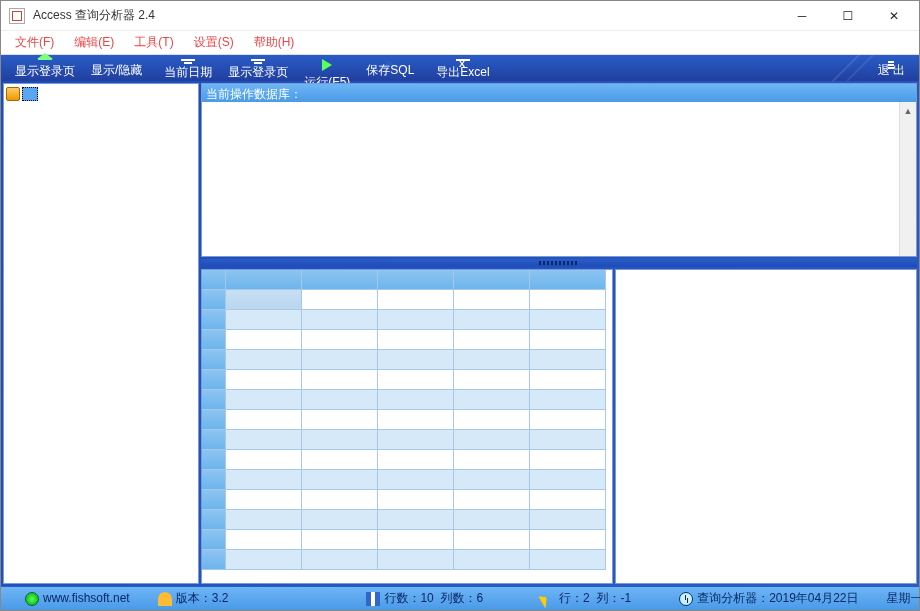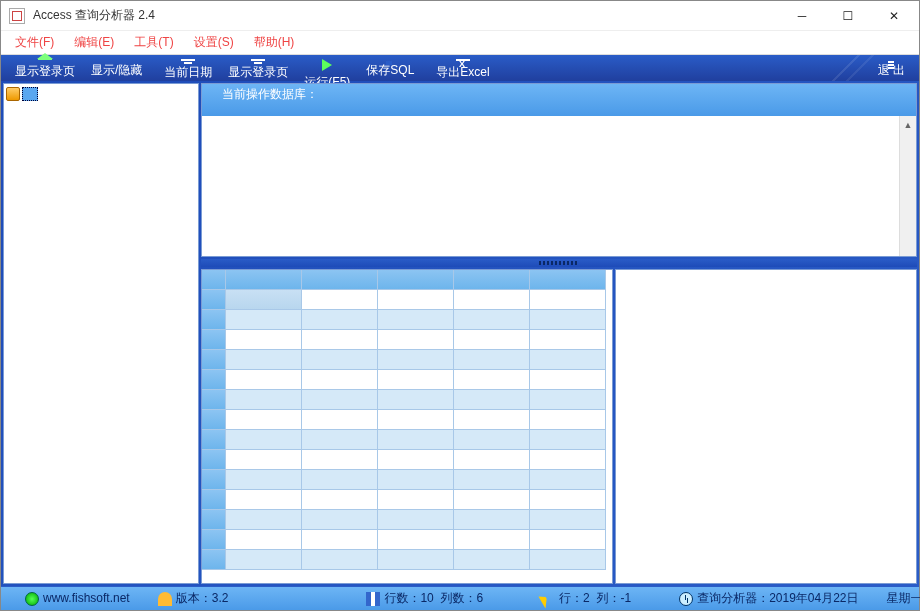--- a/index.html
+++ b/index.html
@@ -38,21 +38,21 @@
 .ico-exit::after{content:"";position:absolute;left:4px;top:2px;width:6px;height:2px;background:#fff;box-shadow:0 3px 0 #fff,0 6px 0 #fff;}
 
 .workarea { flex:1; display:flex; background: linear-gradient(135deg,#1e4bb8,#2a5cc7); padding:2px; gap:2px; min-height:0; }
 .side-panel { width:196px; background:#fff; border:1px solid #7a9bd4; display:flex; flex-direction:column; }
 .side-header { height:20px; display:flex; align-items:center; padding:2px; gap:2px;}
 .db-ico { width:14px;height:14px; background:linear-gradient(#fc6,#e90); border-radius:2px; border:1px solid #a60;}
 .sel-rect { width:16px;height:14px; background:#5aa7f0; border:1px dotted #003;}
 
 .main-panel { flex:1; display:flex; flex-direction:column; gap:2px; min-width:0;}
 .top-box { height:174px; background:#fff; border:1px solid #7a9bd4; display:flex; flex-direction:column; position:relative;}
-.top-caption { height:32px; background:linear-gradient(#6db5f5,#4a9ae8); color:#fff; font-size:12px; padding:2px 20px;}
+.top-caption { height:18px; background:linear-gradient(#6db5f5,#4a9ae8); color:#fff; font-size:12px; padding:2px 4px;}
 .top-text { flex:1; background:#fff; position:relative;}
 .top-text .vscroll { position:absolute; right:0; top:0; bottom:0; width:17px; background:#f0f0f0; border-left:1px solid #ddd;}
 .top-text .vscroll .arr { height:17px; display:flex;align-items:center;justify-content:center;color:#666;font-size:9px;}
 
 .hsplitter { height:8px; background:linear-gradient(#2a5cc7,#1e4bb8); position:relative; cursor:row-resize;}
 .hsplitter::after{content:"";position:absolute;left:50%;top:2px;width:40px;height:4px;margin-left:-20px;background:repeating-linear-gradient(90deg,#0a2866,#0a2866 2px,transparent 2px,transparent 4px);}
 
 .bottom-row { flex:1; display:flex; gap:2px; min-height:0;}
 .grid-box { width:412px; background:#fff; border:1px solid #7a9bd4; overflow:hidden;}
 .grid { display:grid; grid-template-columns: 24px repeat(5,76px); grid-auto-rows:20px;}

